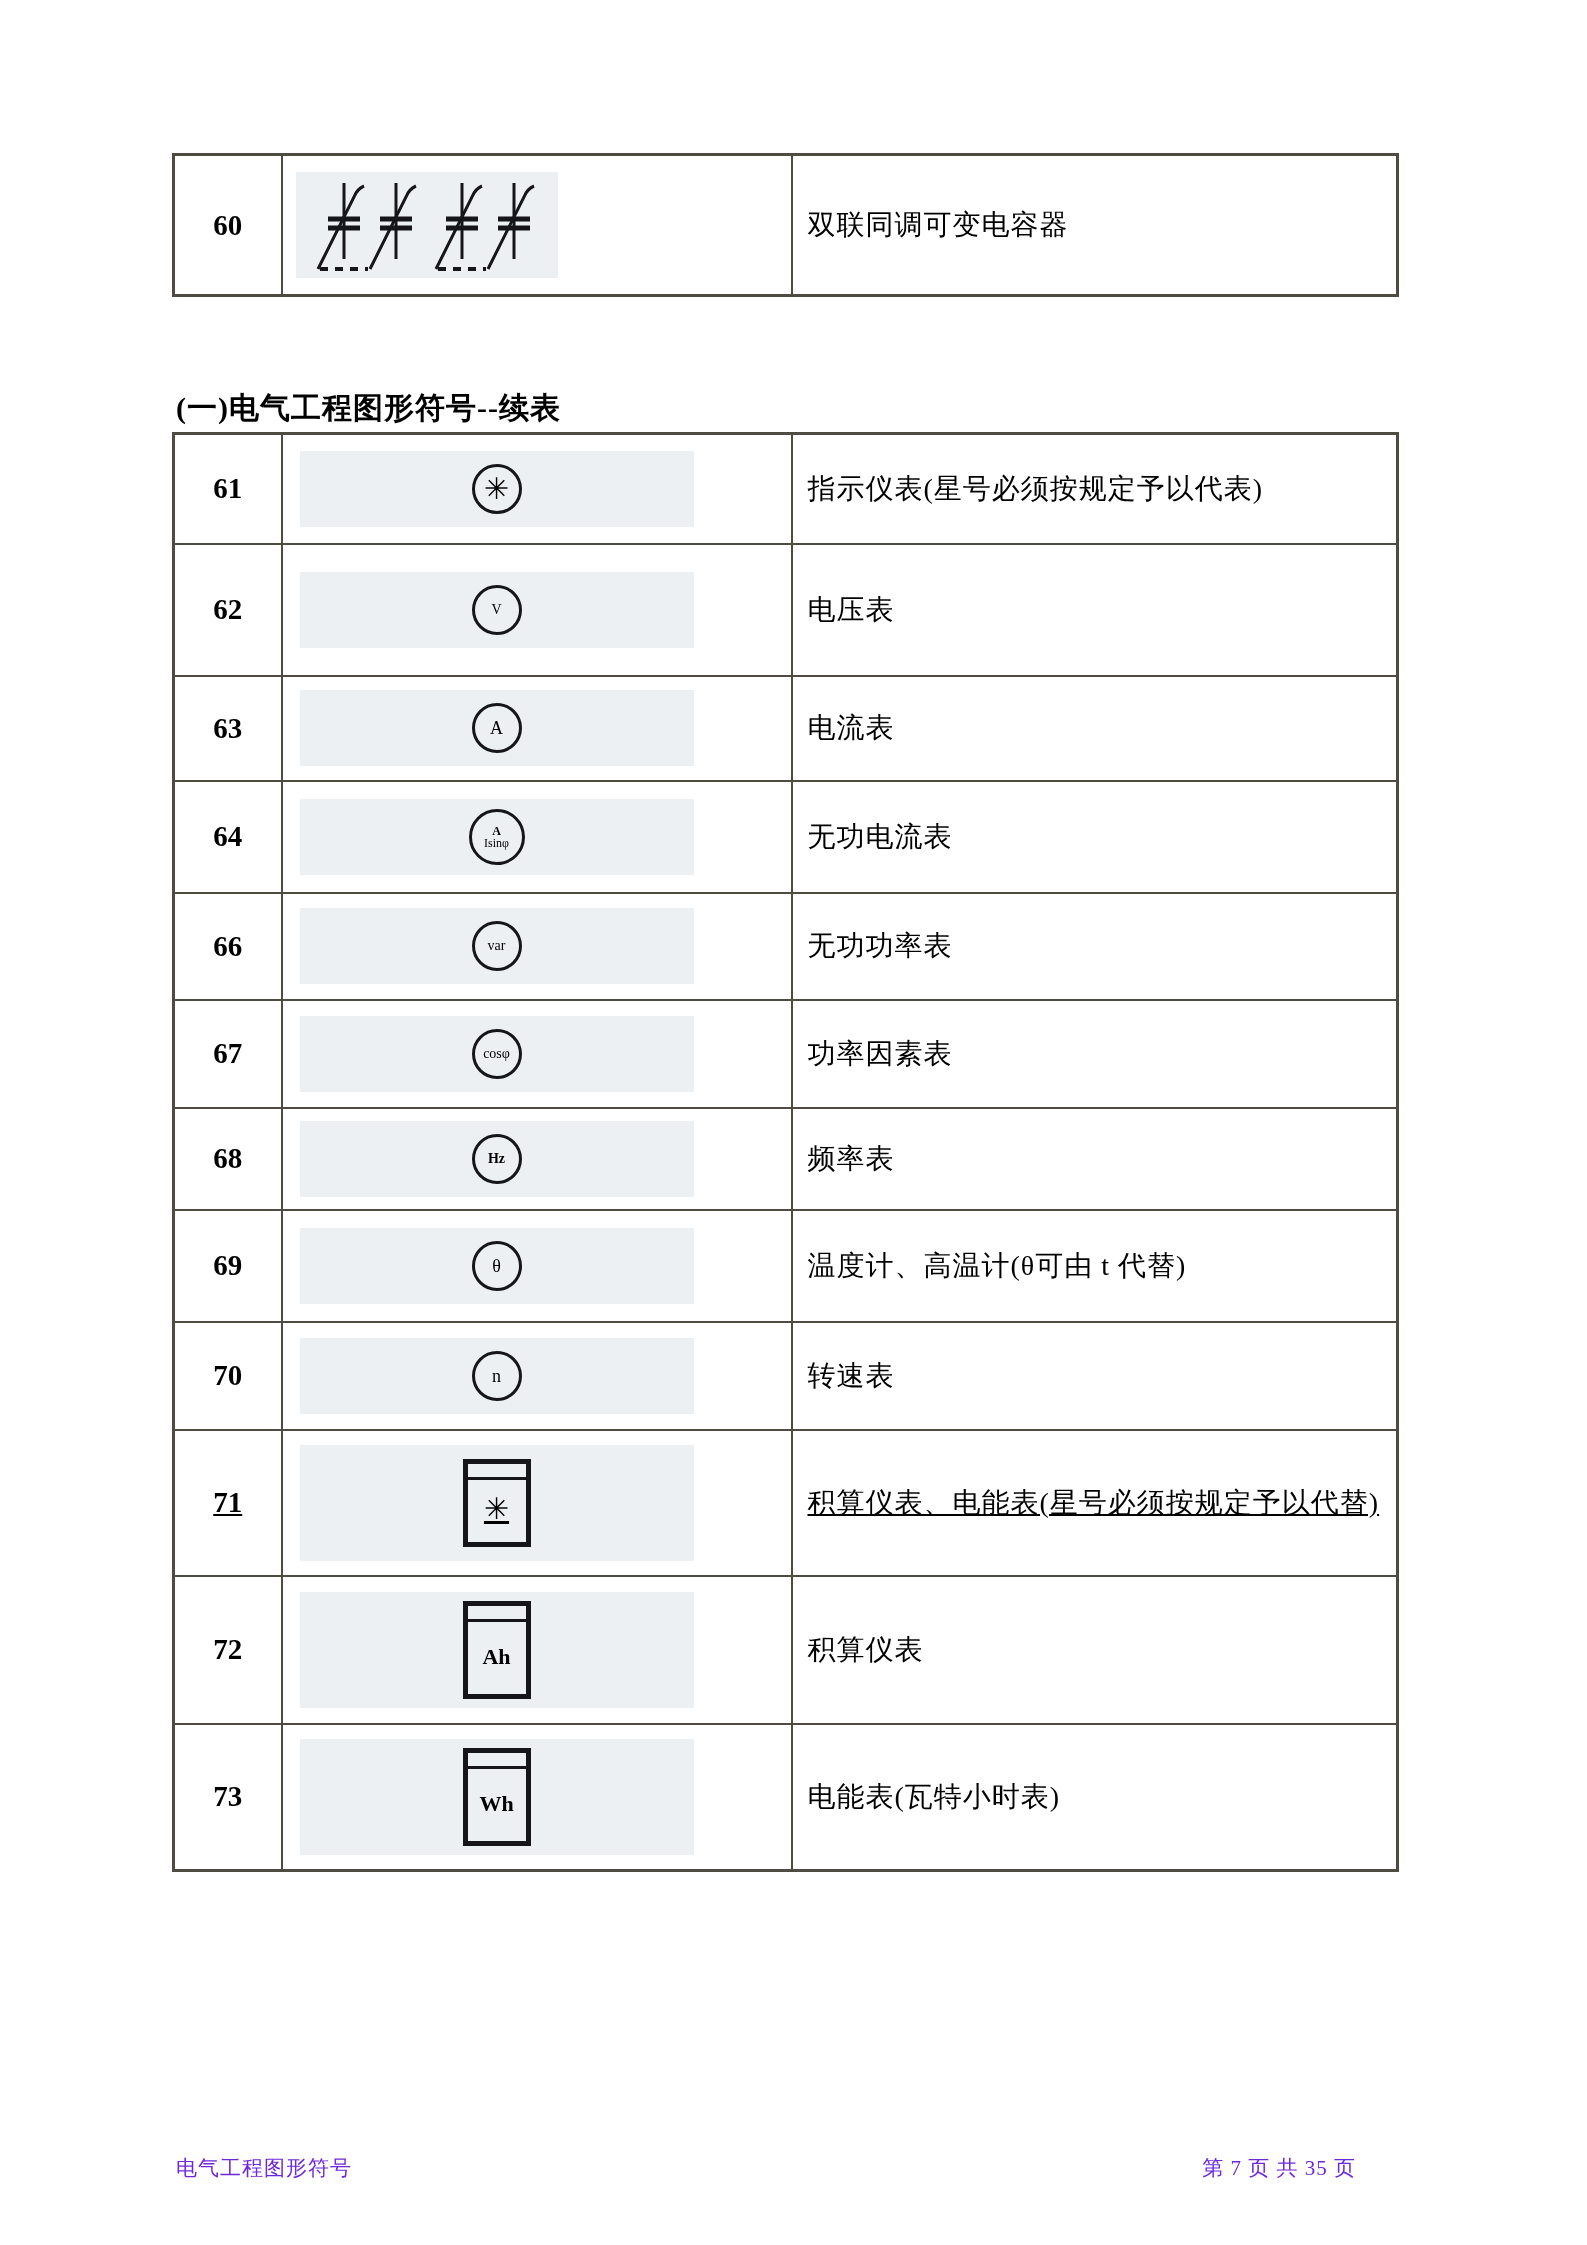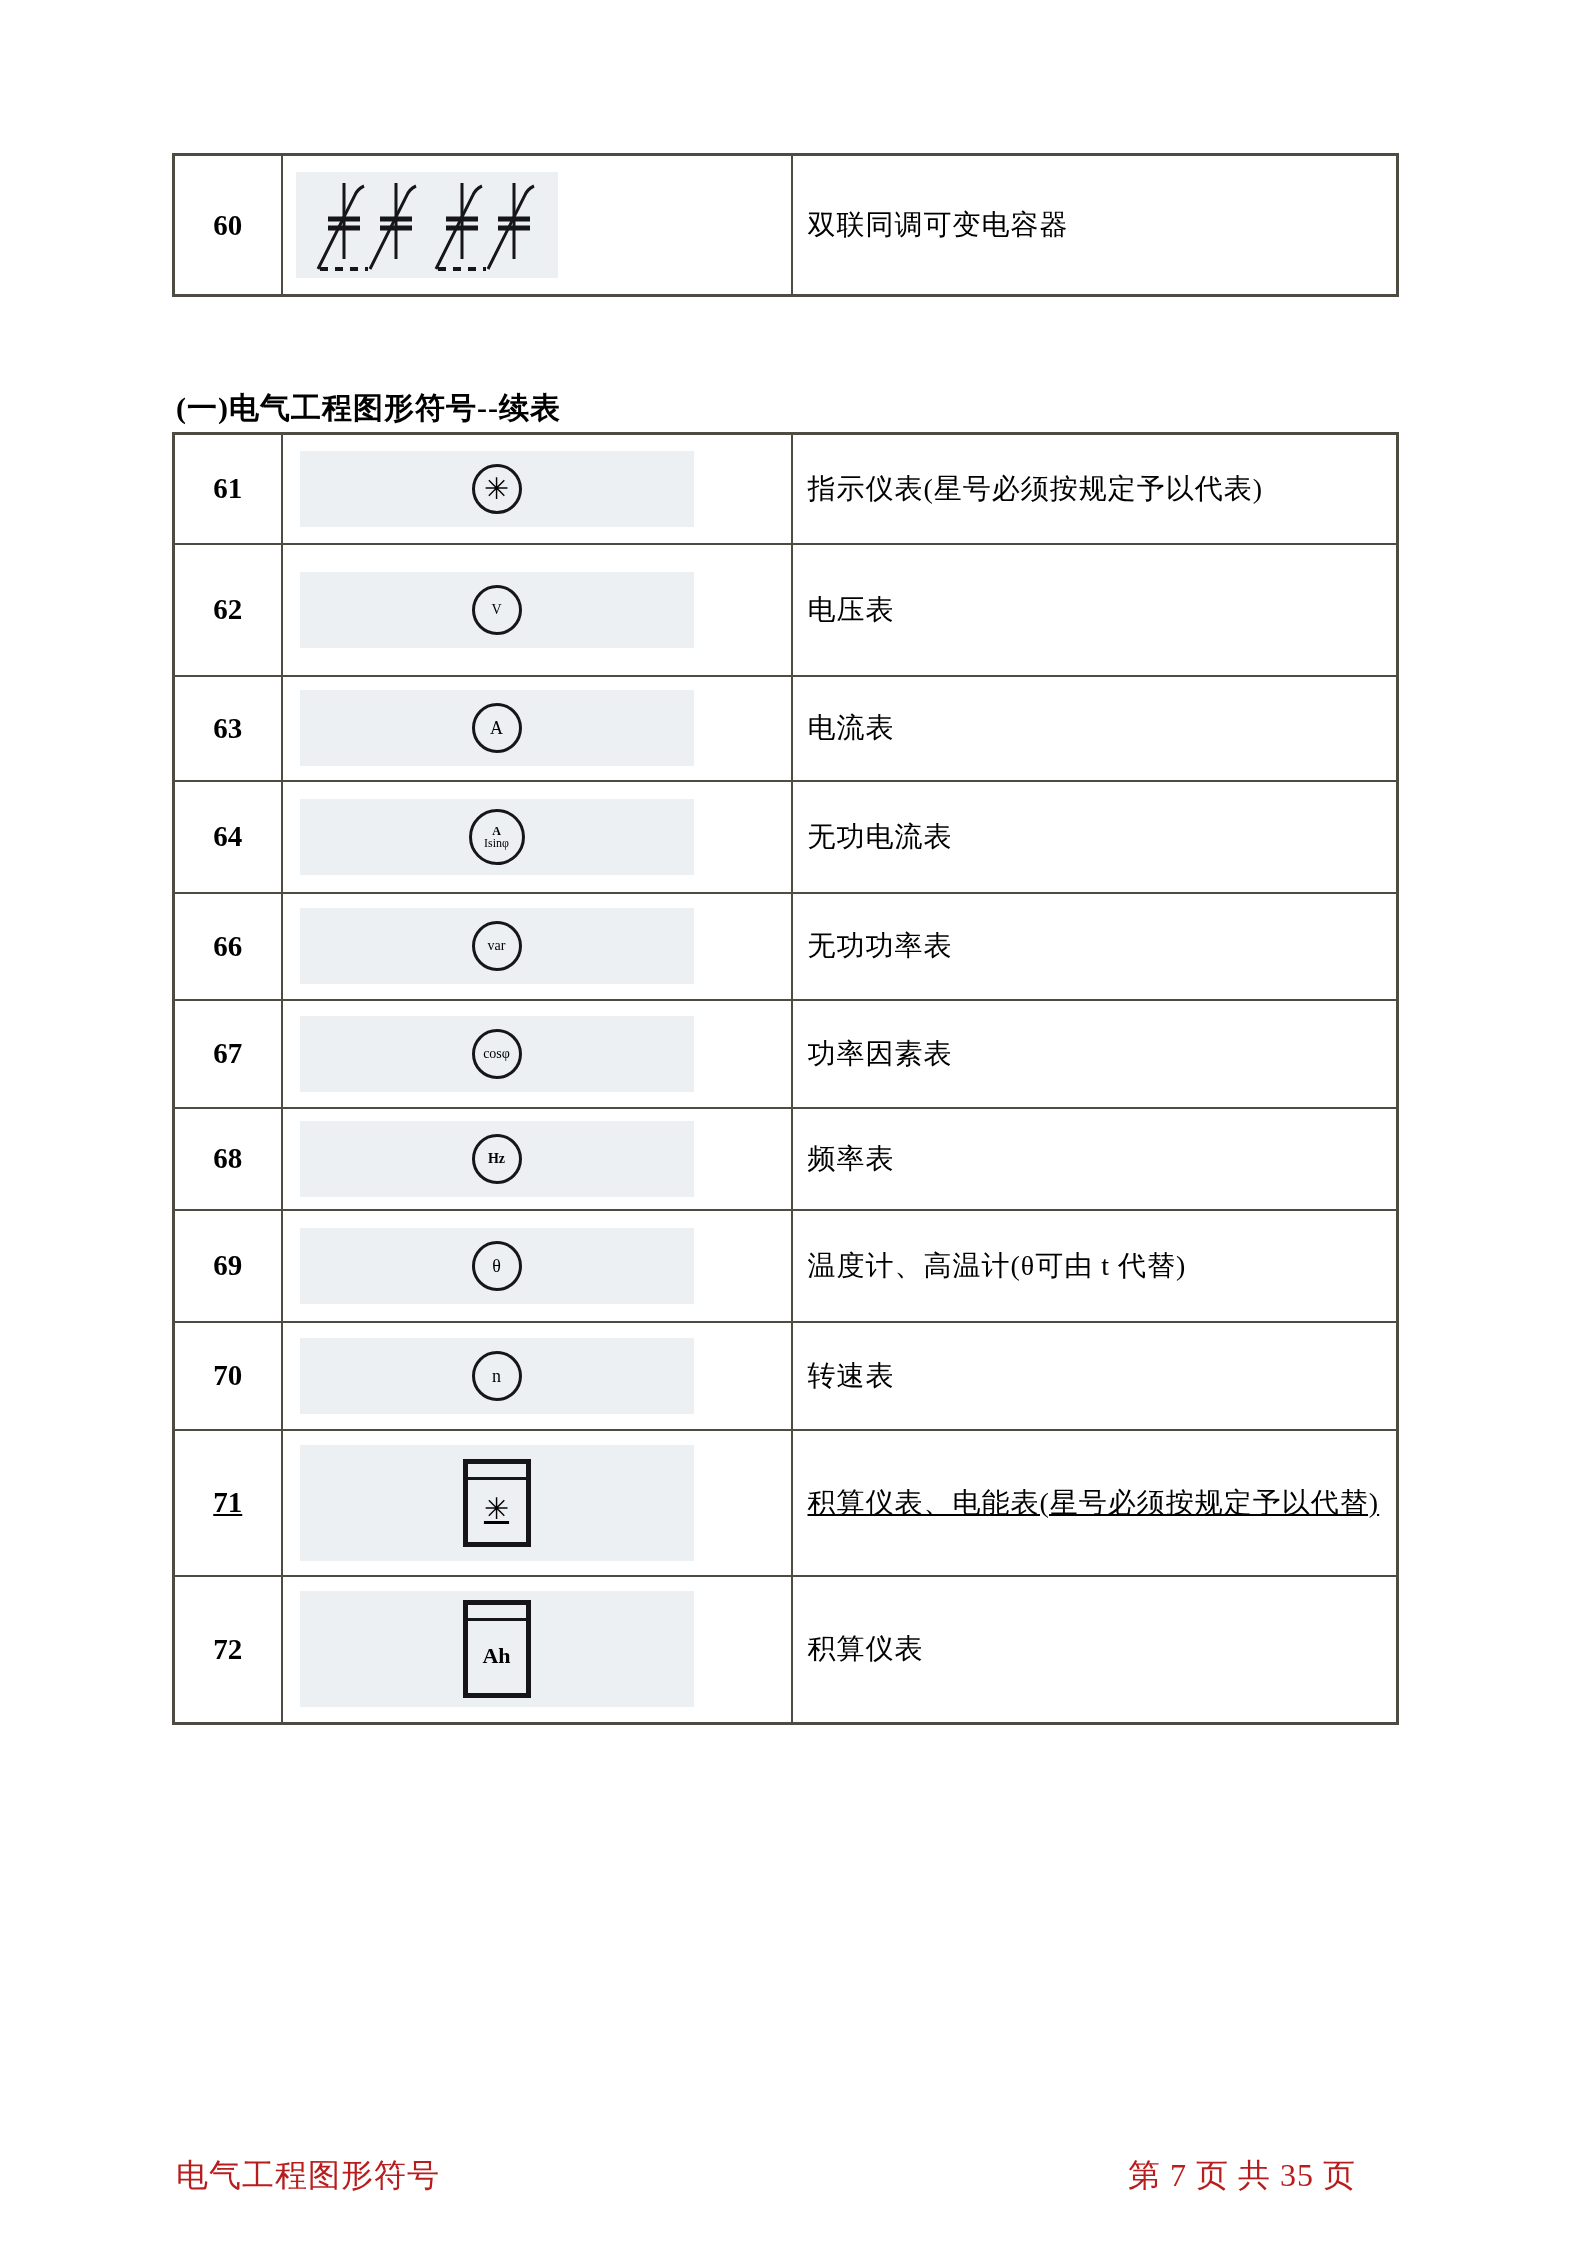--- a/index.html
+++ b/index.html
@@ -99,21 +99,21 @@
   
   .heading{
     position:absolute;left:176px;top:388px;
     font-size:30px;font-weight:bold;
     letter-spacing:1px;
   }
   .footer{
     position:absolute;left:176px;top:2154px;
     width:1180px;
     display:flex;justify-content:space-between;
-    font-size:32px;color:#b91c1c;
+    font-size:21px;color:#6d28d9;
     letter-spacing:1px;
   }
   svg .ln{stroke:#15151a;fill:none;}
 </style>
 </head>
 <body>
 
 <div class="page">
 
   <table class="grid" style="left:172px;top:153px;width:1224px;">
@@ -296,20 +296,32 @@
         <div class="patch patch-l">
           <div class="rbox rbox-l">
             <div class="rline"></div>
             <span class="rlabel">Ah</span>
           </div>
         </div>
       </td>
       <td class="desc">积算仪表</td>
     </tr>
 
+    <tr style="height:147px;">
+      <td class="no">73</td>
+      <td>
+        <div class="patch patch-l">
+          <div class="rbox rbox-l">
+            <div class="rline"></div>
+            <span class="rlabel">Wh</span>
+          </div>
+        </div>
+      </td>
+      <td class="desc">电能表(瓦特小时表)</td>
+    </tr>
   </tbody>
     </table>
 
   <div class="footer">
     <span>电气工程图形符号</span>
     <span>第 7 页 共 35 页</span>
   </div>
 
 </div>
 

